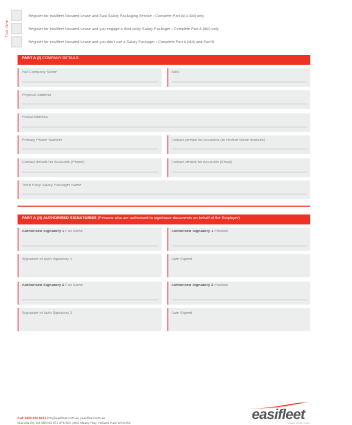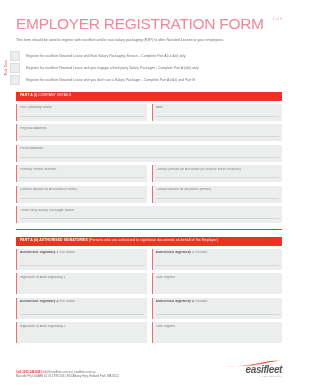--- a/index.html
+++ b/index.html
@@ -191,45 +191,41 @@
     width: 58px;
     text-align: right;
     flex: 0 0 auto;
   }
   .logo-swoosh {
     display: block;
     height: 7px;
     width: 58px;
   }
   .logo-word {
-    font-size: 10px;
+    font-size: 13px;
     font-weight: bold;
     font-style: italic;
     color: #58585a;
     letter-spacing: -0.4px;
     line-height: 1;
     margin-top: -2px;
+    text-align: center;
   }
   .logo-tag {
     font-size: 2.5px;
     color: #9a9b9e;
     letter-spacing: 0.3px;
     margin-top: 0.5px;
   }
 </style>
 </head>
 <body>
 
 <div class="page">
 
-  <div class="header">
-    <h1 class="doc-title">EMPLOYER REGISTRATION FORM</h1>
-    <div class="page-num">1 of 8</div>
-    <p class="subtitle">This form should be used to register with easifleet and/or easi salary packaging (ESP) to offer Novated Leases to your employees.</p>
-  </div>
 
   <div class="tick-block">
     <div class="tick-one-label">
       <span>Tick One</span>
     </div>
     <div class="tick-rows">
       <div class="tick-row">
         <div class="tick-box"></div>
         <div class="tick-text">Register for easifleet Novated Lease and Easi Salary Packaging Service - Complete Part A(i,ii &amp;iii) only</div>
       </div>

